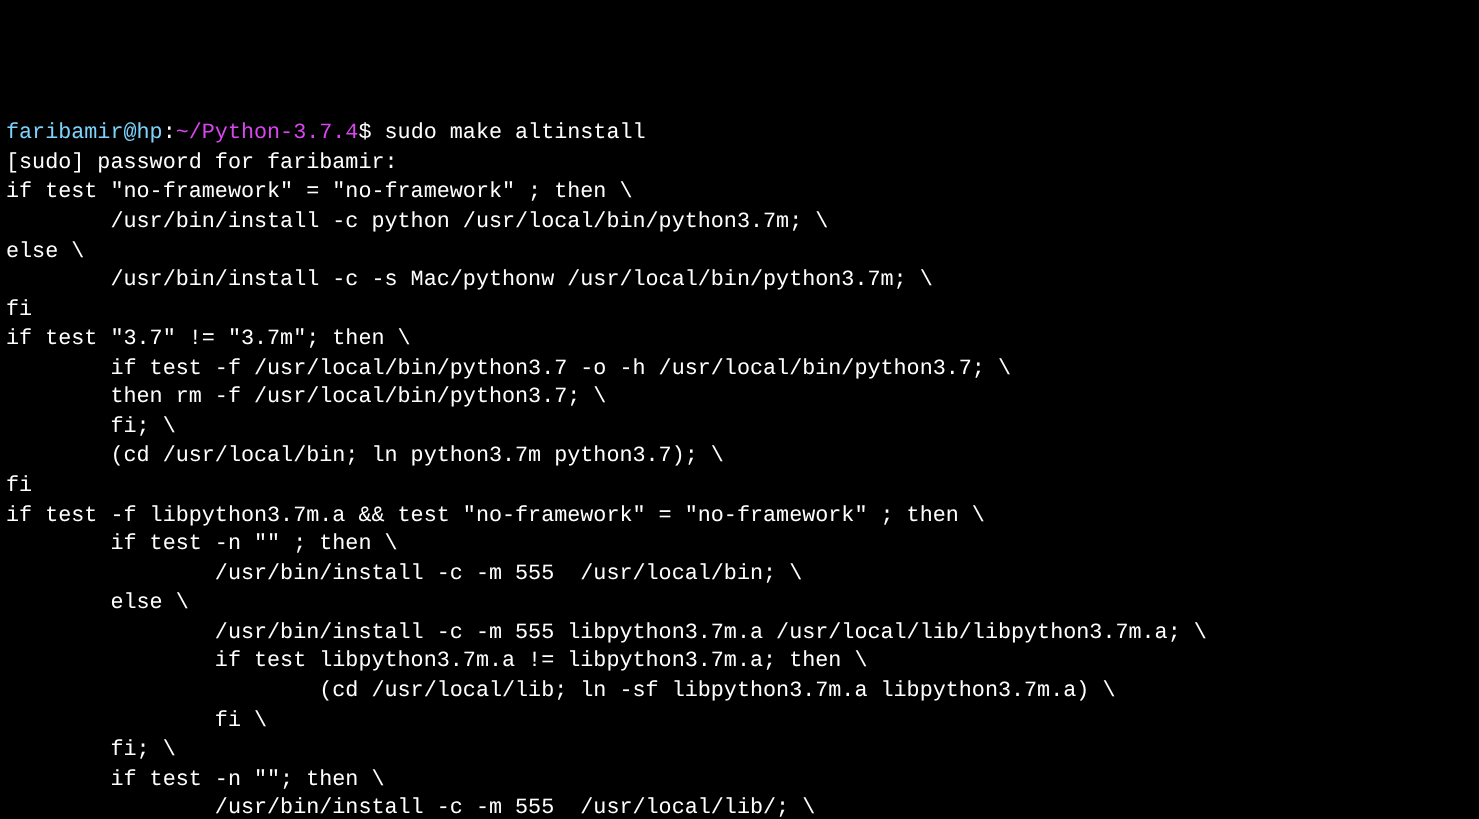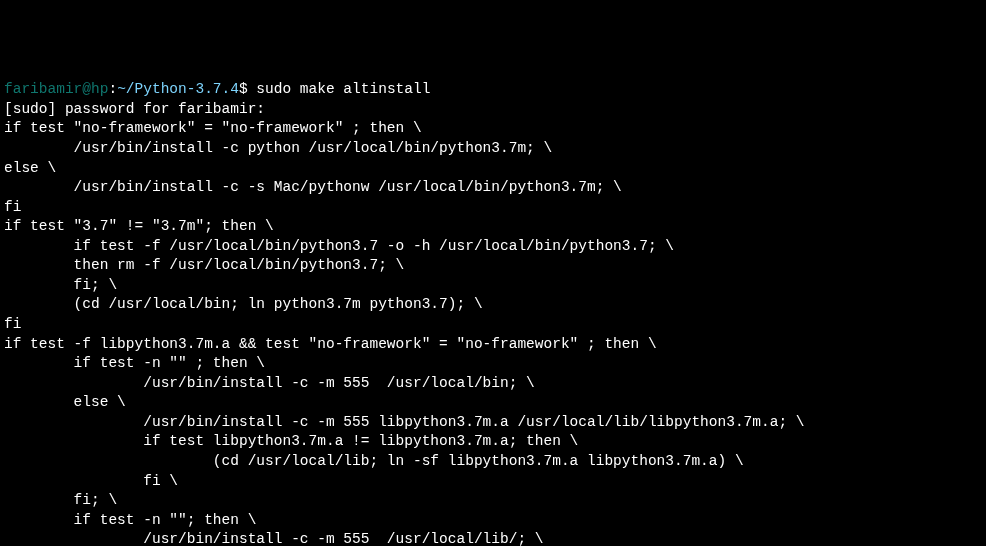--- a/index.html
+++ b/index.html
@@ -13,24 +13,24 @@
       font-family: 'Courier New', Consolas, monospace;
       font-size: 14.5px;
       line-height: 1.35;
       padding: 2px 4px;
       width: 986px;
       height: 546px;
       overflow: hidden;
       white-space: pre;
     }
     .prompt-user {
-      color: #0f766e;
+      color: #7dd3fc;
     }
     .prompt-path {
-      color: #7dd3fc;
+      color: #d946ef;
     }
     .prompt-white {
       color: #ffffff;
     }
     .terminal-line {
       display: block;
     }
   </style>
 </head>
 <body>

